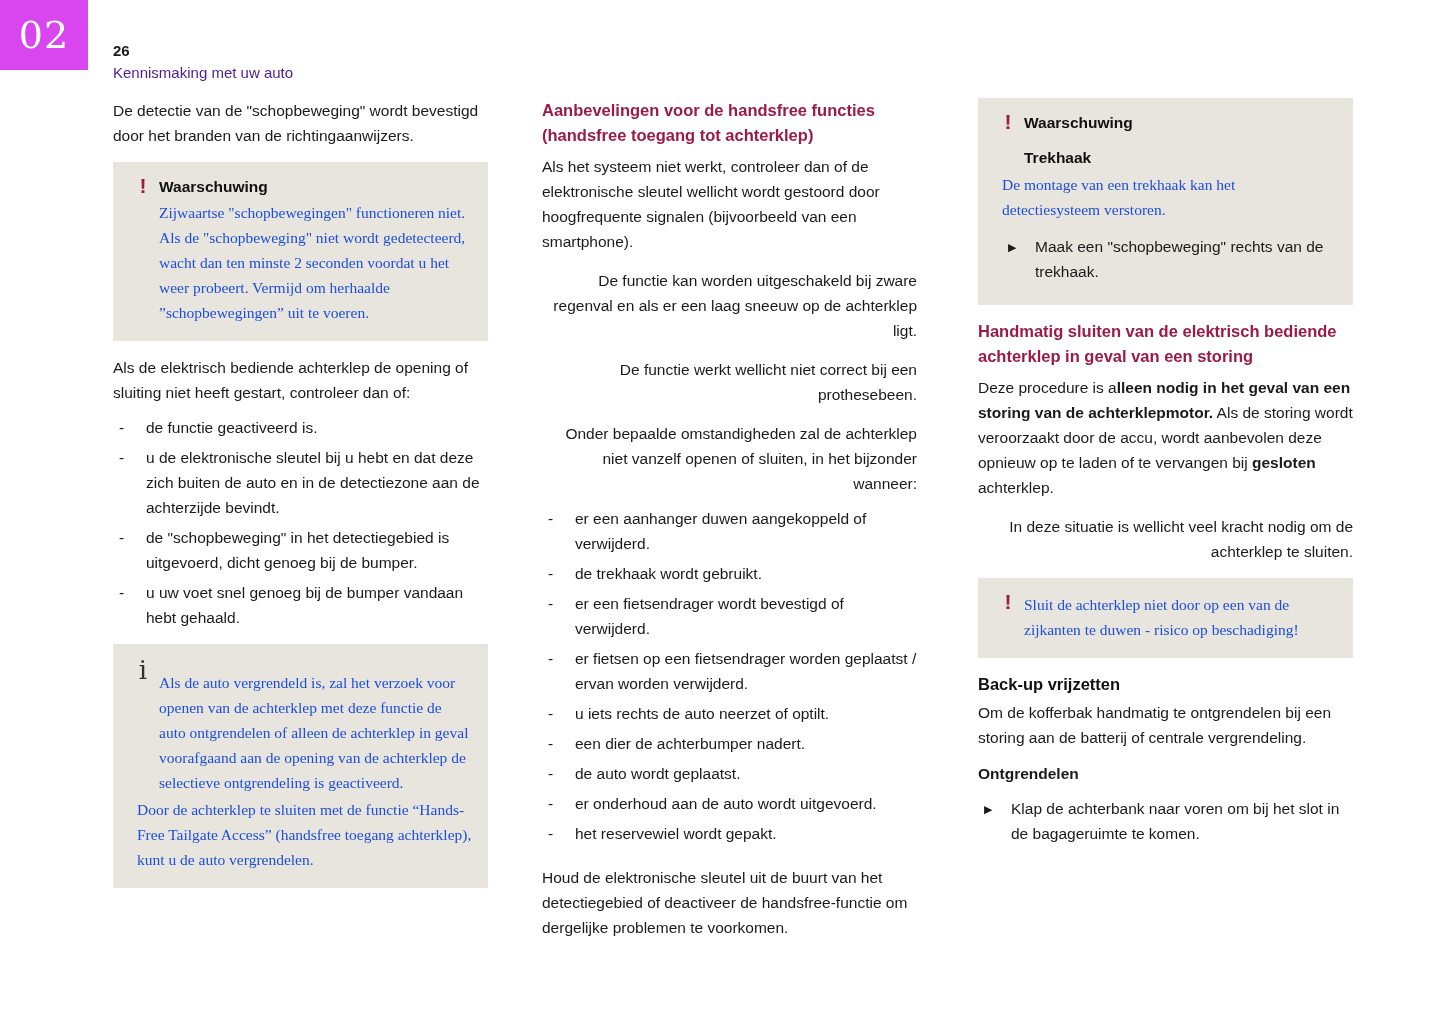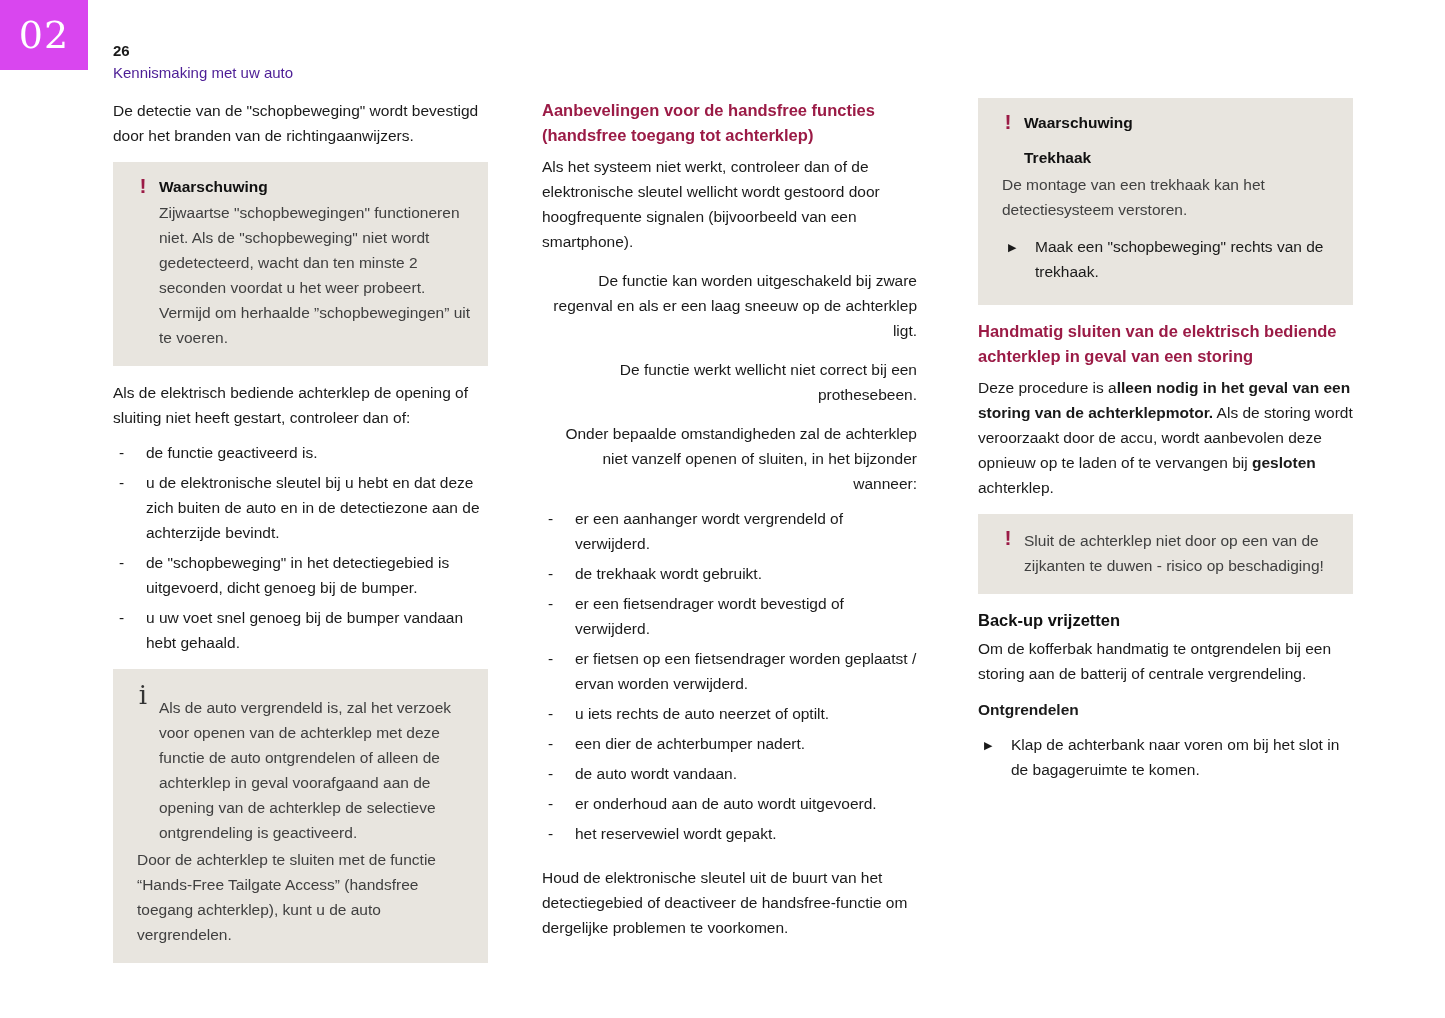--- a/index.html
+++ b/index.html
@@ -144,22 +144,23 @@
   .box-sub {
     font-weight: bold;
     font-size: 15.5px;
     line-height: 24px;
     margin: 12px 0 2px 22px;
     color: #111;
   }
   .box-text {
     font-size: 15.5px;
     line-height: 25px;
-    color: #404040;
+    color: #1d4ed8;
     margin-top: 2px;
+    font-family: Liberation Serif, serif;
   }
   .box-text.indent { margin-left: 22px; }
 
   
   ul.dash, ul.arrow {
     list-style: none;
     margin: 10px 0 0 0;
     padding: 0;
   }
   ul.dash li, ul.arrow li {
@@ -234,27 +235,27 @@
 
     <div class="col col2">
       <div class="heading-pink">Aanbevelingen voor de handsfree functies (handsfree toegang tot achterklep)</div>
 
       <p class="para">Als het systeem niet werkt, controleer dan of de elektronische sleutel wellicht wordt gestoord door hoogfrequente signalen (bijvoorbeeld van een smartphone).</p>
       <p class="para">De functie kan worden uitgeschakeld bij zware regenval en als er een laag sneeuw op de achterklep ligt.</p>
       <p class="para">De functie werkt wellicht niet correct bij een prothesebeen.</p>
       <p class="para">Onder bepaalde omstandigheden zal de achterklep niet vanzelf openen of sluiten, in het bijzonder wanneer:</p>
 
       <ul class="dash">
-        <li>er een aanhanger wordt vergrendeld of verwijderd.</li>
+        <li>er een aanhanger duwen aangekoppeld of verwijderd.</li>
         <li>de trekhaak wordt gebruikt.</li>
         <li>er een fietsendrager wordt bevestigd of verwijderd.</li>
         <li>er fietsen op een fietsendrager worden geplaatst / ervan worden verwijderd.</li>
         <li>u iets rechts de auto neerzet of optilt.</li>
         <li>een dier de achterbumper nadert.</li>
-        <li>de auto wordt vandaan.</li>
+        <li>de auto wordt geplaatst.</li>
         <li>er onderhoud aan de auto wordt uitgevoerd.</li>
         <li>het reservewiel wordt gepakt.</li>
       </ul>
 
       <div class="spacer-sm"></div>
       <p class="para">Houd de elektronische sleutel uit de buurt van het detectiegebied of deactiveer de handsfree-functie om dergelijke problemen te voorkomen.</p>
     </div>
 
     <div class="col col3">
 
@@ -267,20 +268,21 @@
         <div class="box-text">De montage van een trekhaak kan het detectiesysteem verstoren.</div>
         <ul class="arrow inbox">
           <li>Maak een "schopbeweging" rechts van de trekhaak.</li>
         </ul>
       </div>
 
       <div class="heading-pink">Handmatig sluiten van de elektrisch bediende achterklep in geval van een storing</div>
 
       <p class="para"><span>Deze procedure is a</span><span class="bold">lleen nodig in het geval van een storing van de achterklepmotor.</span><span> Als de storing wordt veroorzaakt door de accu, wordt aanbevolen deze opnieuw op te laden of te vervangen bij </span><span class="bold">gesloten</span><span> achterklep.</span></p>
 
+      <p class="para">In deze situatie is wellicht veel kracht nodig om de achterklep te sluiten.</p>
 
 
       <div class="box warn">
         <div class="box-title-row">
           <span class="bang">!</span>
           <span class="box-text" style="margin-top:0">Sluit de achterklep niet door op een van de zijkanten te duwen - risico op beschadiging!</span>
         </div>
       </div>
 
       <div class="heading-black">Back-up vrijzetten</div>

